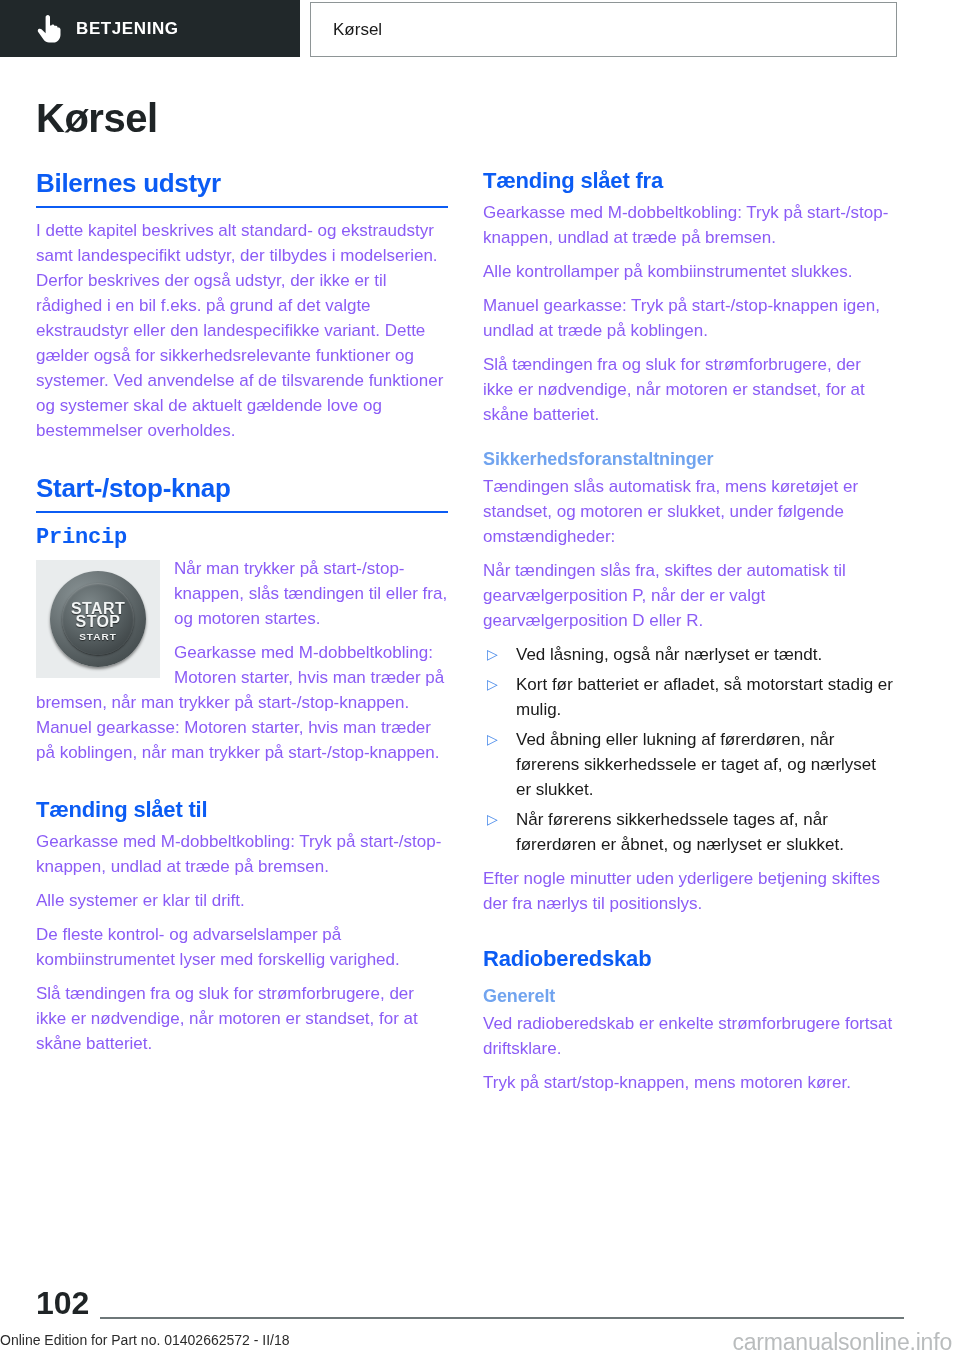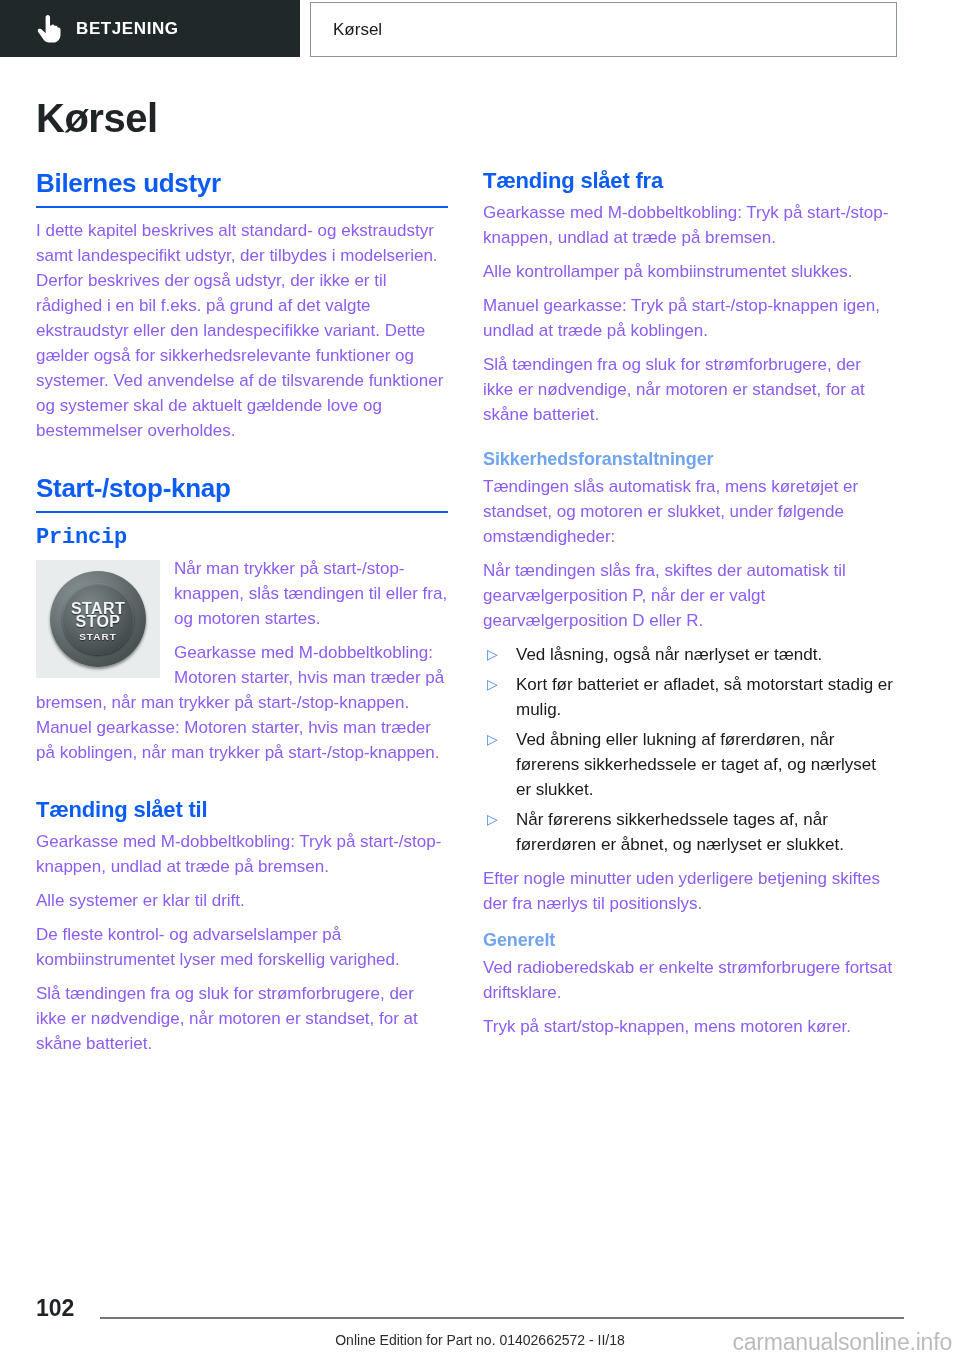--- a/index.html
+++ b/index.html
@@ -194,38 +194,38 @@
     font-size: 14px;
     line-height: 25px;
   }
 
   
   .footer { position: absolute; left: 0; bottom: 0; width: 960px; height: 90px; }
   .page-number {
     position: absolute;
     left: 36px;
     bottom: 40px;
-    font-size: 23px;
+    font-size: 32px;
     font-weight: bold;
     color: #1f2426;
   }
   .footer-rule {
     position: absolute;
     left: 100px;
     bottom: 43px;
     width: 804px;
     height: 2px;
     background: #6e7779;
   }
   .footer-note {
     position: absolute;
     left: 0;
     bottom: 14px;
     width: 960px;
-    text-align: center;
+    text-align: left;
     font-size: 14px;
     color: #2b2b2b;
     white-space: nowrap;
   }
   .watermark {
     position: absolute;
     right: 8px;
     bottom: 6px;
     font-size: 23px;
     color: #b9bcbd;
@@ -311,20 +311,21 @@
         <span>Ved åbning eller lukning af førerdøren, når førerens sikkerhedssele er taget af, og nærlyset er slukket.</span>
       </li>
       <li>
         <span class="tri">▷</span>
         <span>Når førerens sikkerhedssele tages af, når førerdøren er åbnet, og nærlyset er slukket.</span>
       </li>
     </ul>
 
     <p class="body">Efter nogle minutter uden yderligere betjening skiftes der fra nærlys til positionslys.</p>
 
+    <h3 class="h2-blue" style="margin-top:30px;">Radioberedskab</h3>
 
     <h4 class="h3-blue" style="margin-top:14px;">Generelt</h4>
     <p class="body">Ved radioberedskab er enkelte strømforbrugere fortsat driftsklare.</p>
 
     <p class="body">Tryk på start/stop-knappen, mens motoren kører.</p>
   </div>
 </div>
 
 <div class="footer">
   <div class="page-number">102</div>

